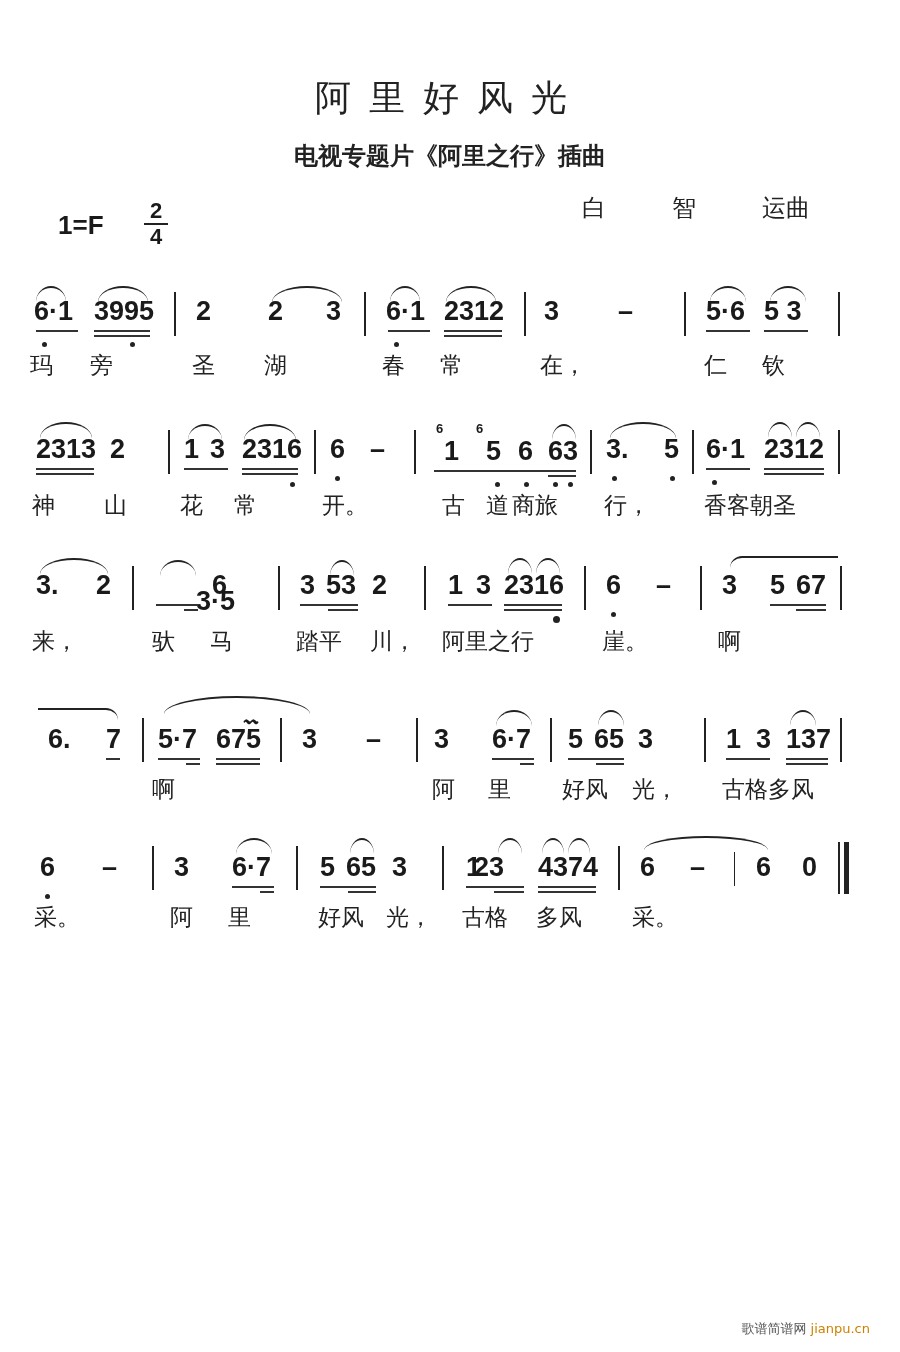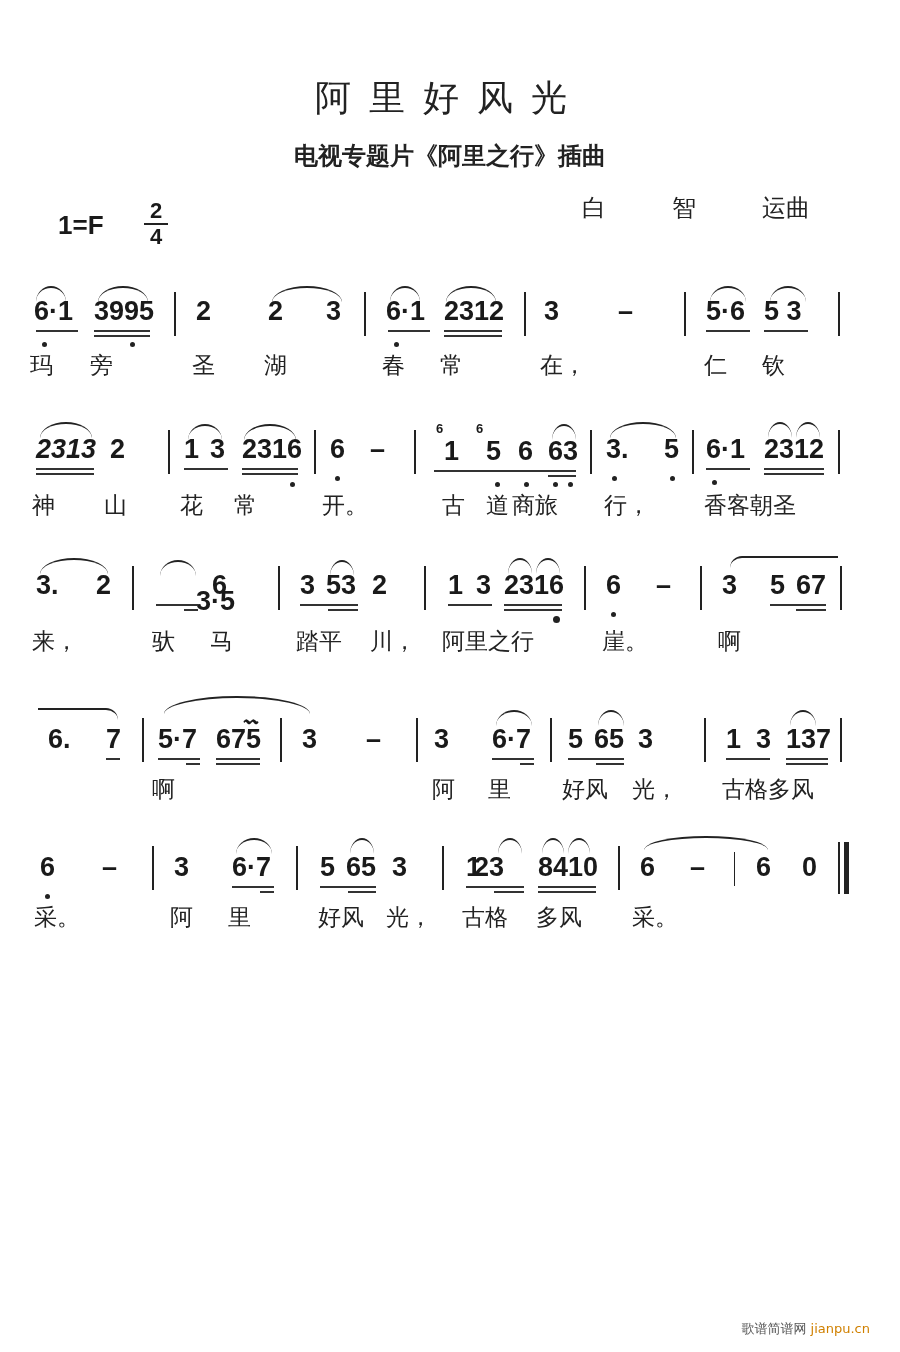--- a/index.html
+++ b/index.html
@@ -86,21 +86,21 @@
   <div class="lyr" style="left:264px;top:70px;">湖</div>
   <div class="lyr" style="left:382px;top:70px;">春</div>
   <div class="lyr" style="left:440px;top:70px;">常</div>
   <div class="lyr" style="left:540px;top:70px;">在，</div>
   <div class="lyr" style="left:704px;top:70px;">仁</div>
   <div class="lyr" style="left:762px;top:70px;">钦</div>
 </div>
 
 <div class="row" style="top:416px;">
   <div class="slur" style="left:40px;top:6px;width:52px;"></div>
-  <div class="n" style="left:36px;top:20px;font-style:italic;">2313</div>
+  <div class="n" style="left:36px;top:20px;">2313</div>
   <div class="n" style="left:110px;top:20px;">2</div>
   <div class="ul" style="left:36px;top:52px;width:58px;"></div>
   <div class="ul" style="left:36px;top:57px;width:58px;"></div>
   <div class="bar" style="left:168px;top:14px;"></div>
   <div class="slur" style="left:188px;top:8px;width:34px;"></div>
   <div class="slur" style="left:244px;top:8px;width:52px;"></div>
   <div class="n" style="left:184px;top:20px;">1</div>
   <div class="n" style="left:210px;top:20px;">3</div>
   <div class="n" style="left:242px;top:20px;">2316</div>
   <div class="ul" style="left:184px;top:52px;width:44px;"></div>
@@ -265,21 +265,21 @@
   <div class="n" style="left:346px;top:28px;">65</div>
   <div class="n" style="left:392px;top:28px;">3</div>
   <div class="ul" style="left:320px;top:60px;width:56px;"></div>
   <div class="ul" style="left:348px;top:65px;width:28px;"></div>
   <div class="bar" style="left:442px;top:20px;"></div>
   <div class="slur" style="left:498px;top:12px;width:24px;"></div>
   <div class="slur" style="left:542px;top:12px;width:22px;"></div>
   <div class="slur" style="left:568px;top:12px;width:22px;"></div>
   <div class="n" style="left:466px;top:28px;">1</div>
   <div class="n" style="left:474px;top:28px;">23</div>
-  <div class="n" style="left:538px;top:28px;">8410</div>
+  <div class="n" style="left:538px;top:28px;">4374</div>
   <div class="ul" style="left:466px;top:60px;width:58px;"></div>
   <div class="ul" style="left:494px;top:65px;width:30px;"></div>
   <div class="ul" style="left:538px;top:60px;width:58px;"></div>
   <div class="ul" style="left:538px;top:65px;width:58px;"></div>
   <div class="bar" style="left:618px;top:20px;"></div>
   <div class="slur" style="left:644px;top:10px;width:124px;height:12px;"></div>
   <div class="n" style="left:640px;top:28px;">6</div>
   <div class="n" style="left:690px;top:28px;">–</div>
   <div class="bar" style="left:734px;top:26px;height:34px;width:1px;"></div>
   <div class="n" style="left:756px;top:28px;">6</div>

